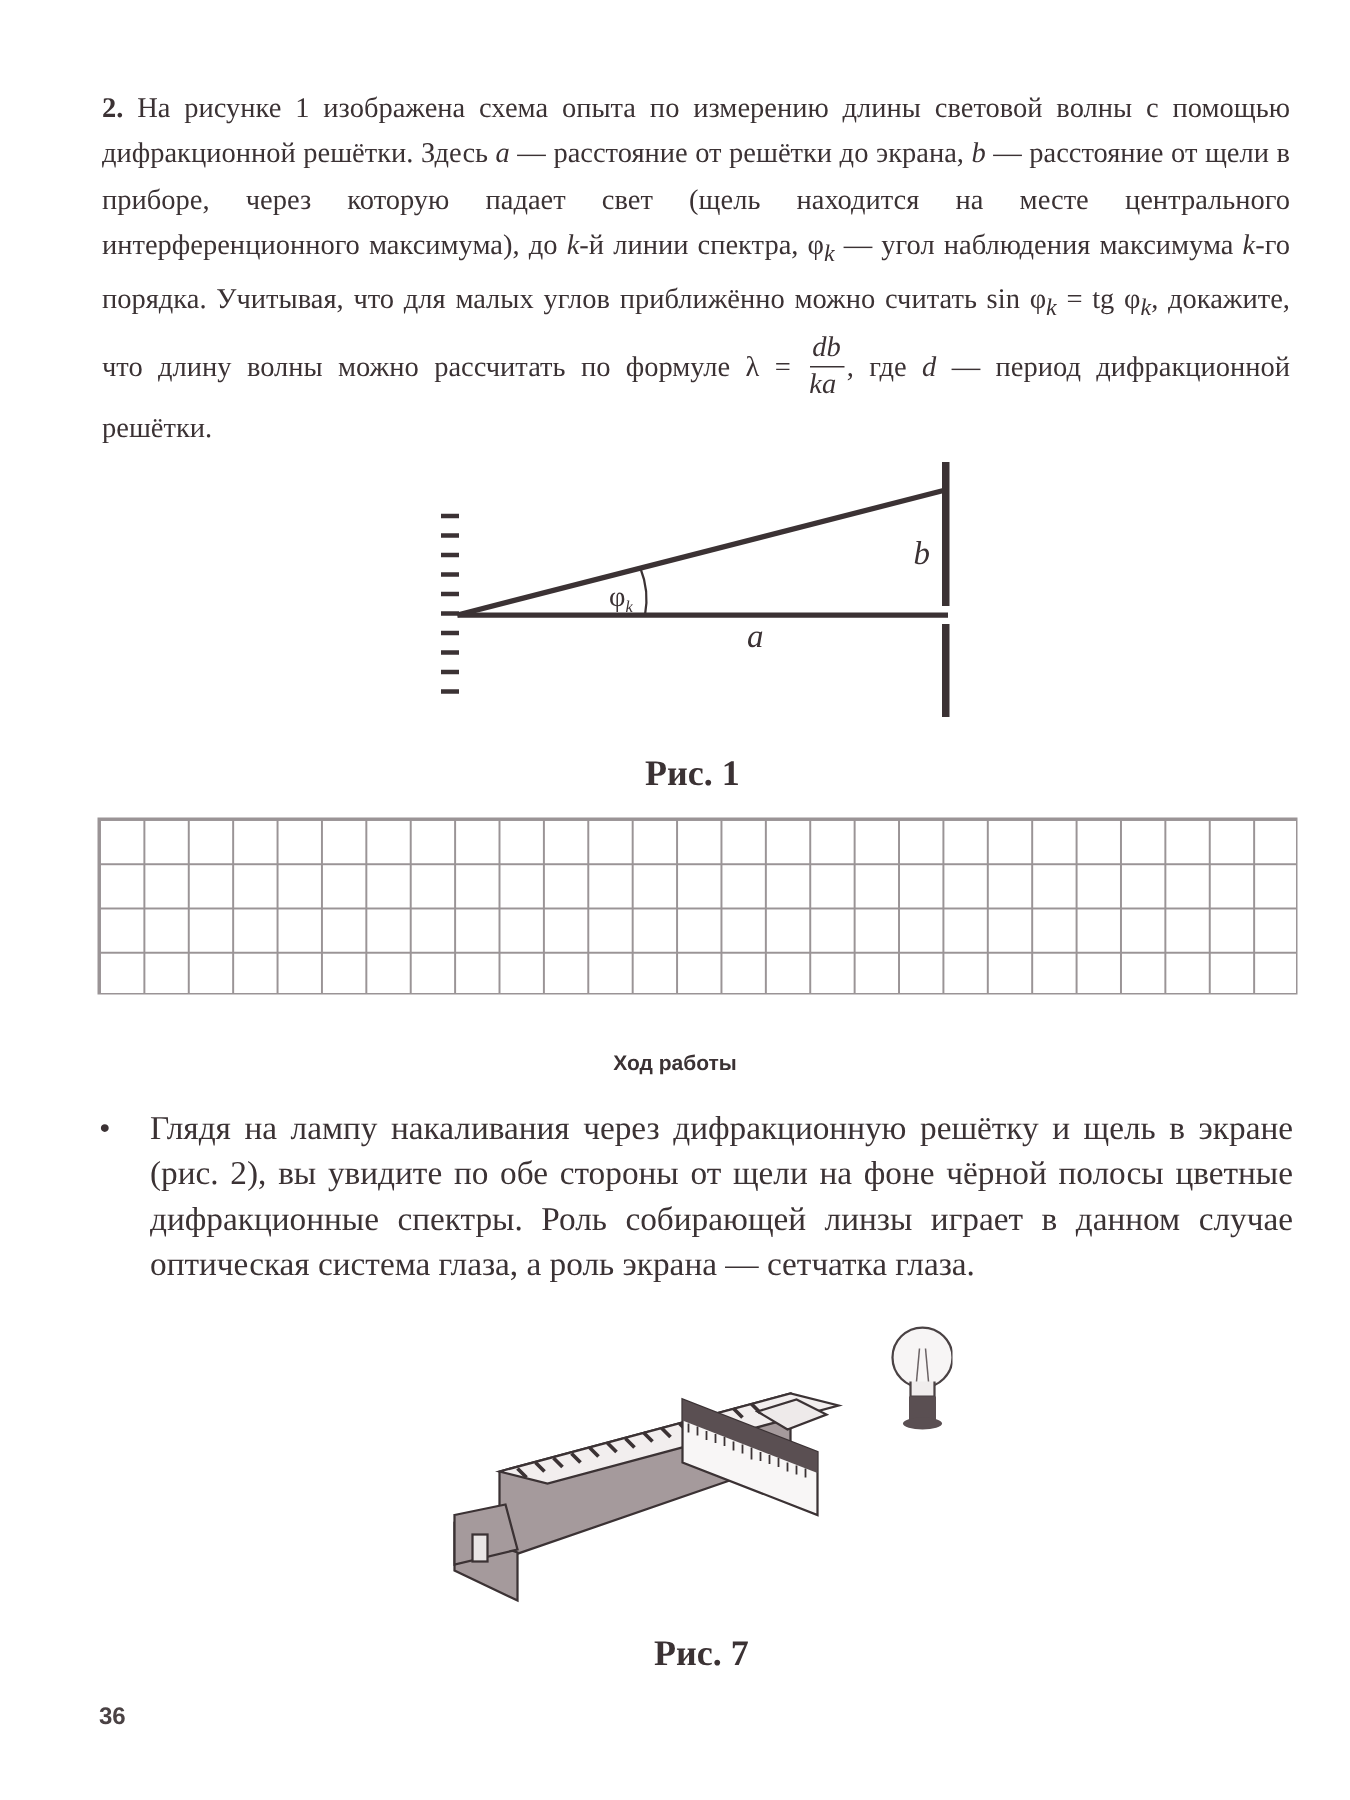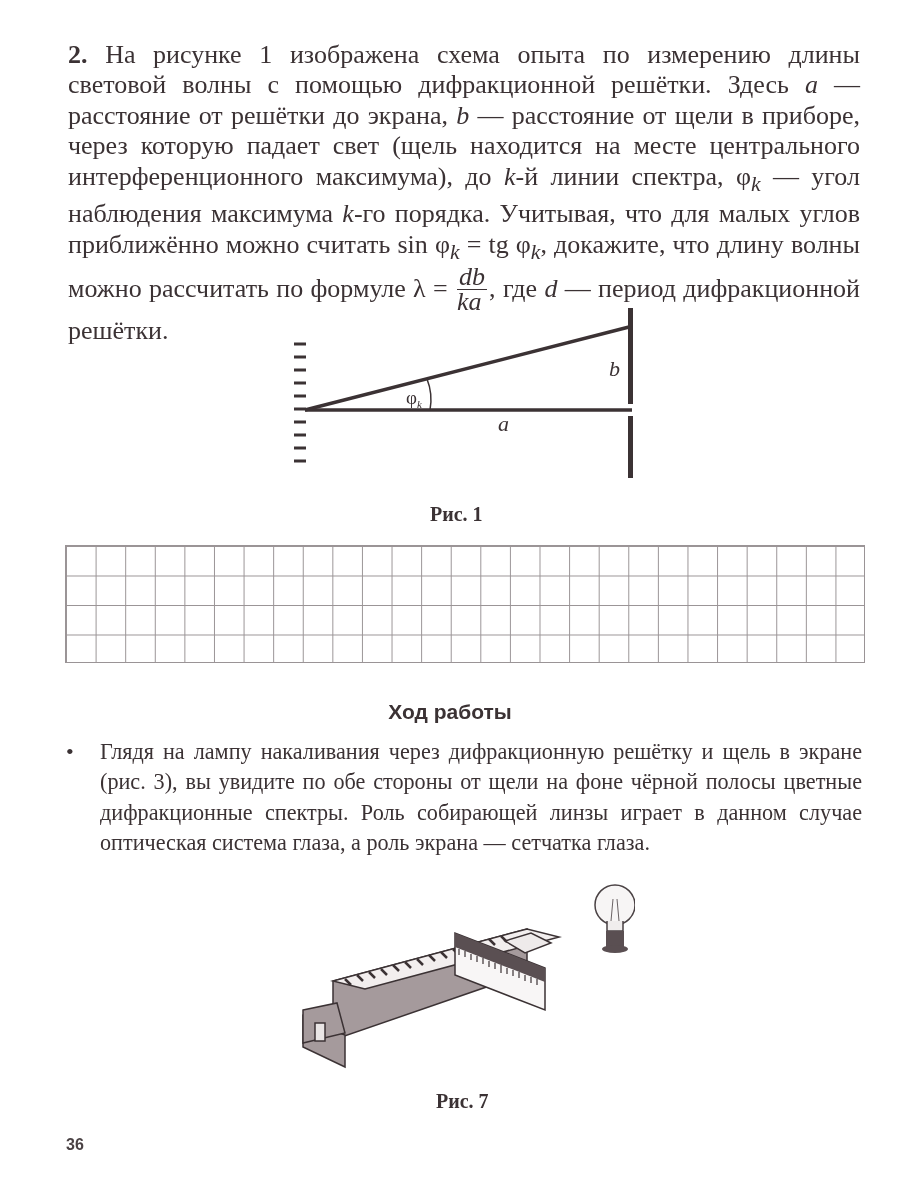--- a/index.html
+++ b/index.html
@@ -3,43 +3,43 @@
 <meta charset="utf-8">
 <style>
   html, body { margin: 0; padding: 0; }
   body {
     width: 900px; height: 1200px; background: #ffffff;
     position: relative; overflow: hidden;
     font-family: "Liberation Serif", "DejaVu Serif", serif;
     color: #3b3234;
   }
   .task {
-    position: absolute; left: 68px; top: 40px; width: 792px;
-    font-size: 26px; line-height: 30.4px; text-align: justify;
+    position: absolute; left: 68px; top: 58px; width: 792px;
+    font-size: 19px; line-height: 30.4px; text-align: justify;
     text-align-last: left;
   }
   .task .num { font-weight: bold; }
   .task i { font-style: italic; }
   .frac { display: inline-block; vertical-align: middle; text-align: center; position: relative; top: -2px; margin: 0 2px; }
   .frac span { display: block; line-height: 24px; font-style: italic; }
   .frac .top { border-bottom: 1.5px solid #3b3234; padding: 0 2px; }
   .fig1 { position: absolute; left: 280px; top: 300px; width: 380px; height: 190px; }
-  .cap { position: absolute; font-weight: bold; font-size: 20px; }
+  .cap { position: absolute; font-weight: bold; font-size: 24px; }
   .grid {
     position: absolute; left: 65px; top: 545px; width: 800px; height: 118px;
     border: 1px solid #9a9496;
     background-image:
       linear-gradient(to right, #9a9496 1px, transparent 1px),
       linear-gradient(to bottom, #9a9496 1px, transparent 1px);
     background-size: 29.6px 29.5px;
     box-sizing: border-box;
   }
   .heading {
     position: absolute; left: 0; width: 900px; top: 700px; text-align: center;
-    font-family: "Liberation Sans", "DejaVu Sans", sans-serif; font-weight: bold; font-size: 21px;
+    font-family: "Liberation Sans", "DejaVu Sans", sans-serif; font-weight: bold; font-size: 14px;
   }
   .step {
     position: absolute; left: 100px; top: 737px; width: 762px;
     font-size: 22.2px; line-height: 30.4px; text-align: justify; text-align-last: left;
   }
   .bullet { position: absolute; left: 66px; top: 737px; font-size: 22px; line-height: 30.4px; }
   .fig2 { position: absolute; left: 295px; top: 875px; width: 340px; height: 200px; }
   .pagenum {
     position: absolute; left: 66px; top: 1136px;
     font-family: "Liberation Sans", "DejaVu Sans", sans-serif; font-weight: bold; font-size: 16px; color: #4a4244;
@@ -75,21 +75,21 @@
   <text x="126" y="104" font-family="Liberation Serif, serif" font-size="19" fill="#3b3234"><tspan>φ</tspan><tspan font-size="11" dy="4" font-style="italic">k</tspan></text>
 </svg>
 
 <div class="cap" style="left:430px; top:503px;">Рис. 1</div>
 
 <div class="grid"></div>
 
 <div class="heading">Ход работы</div>
 
 <div class="bullet">•</div>
-<div class="step">Глядя на лампу накаливания через дифракционную решётку и щель в экране (рис. 3), вы увидите по обе стороны от щели на фоне чёрной полосы цветные дифракционные спектры. Роль собирающей линзы играет в данном случае оптическая система глаза, а роль экрана — сетчатка глаза.</div>
+<div class="step">Глядя на лампу накаливания через дифракционную решётку и щель в экране (рис. 2), вы увидите по обе стороны от щели на фоне чёрной полосы цветные дифракционные спектры. Роль собирающей линзы играет в данном случае оптическая система глаза, а роль экрана — сетчатка глаза.</div>
 
 <svg class="fig2" viewBox="0 0 340 200">
   <g>
     <polygon points="38,165 38,106 232,54 232,98" fill="#a59a9c" stroke="#3b3234" stroke-width="1.5"></polygon>
     <polygon points="38,106 232,54 264,62 70,114" fill="#f2eeee" stroke="#3b3234" stroke-width="1.5"></polygon>
     <g stroke="#3b3234" stroke-width="2.5">
       <line x1="50" y1="104" x2="56" y2="110"></line>
         <line x1="62" y1="100" x2="68" y2="106"></line>
       <line x1="74" y1="97" x2="80" y2="103"></line>
         <line x1="86" y1="94" x2="92" y2="100"></line>

